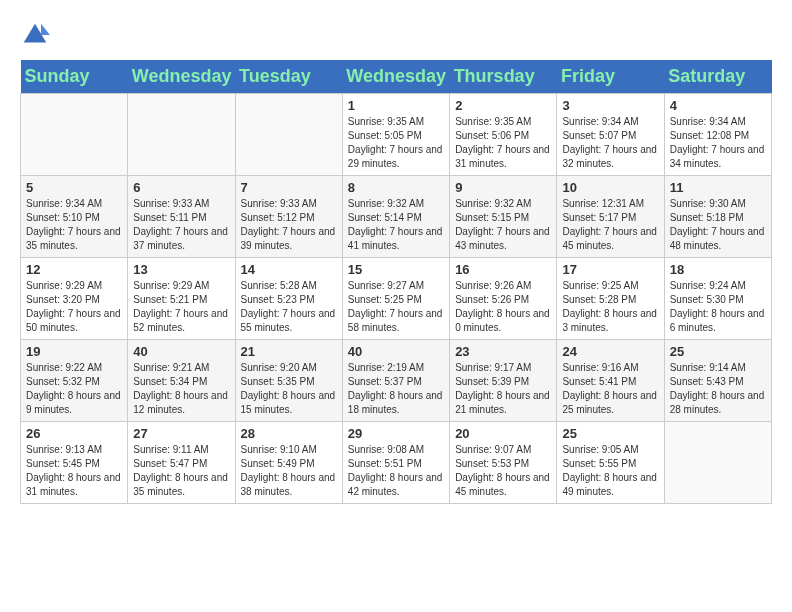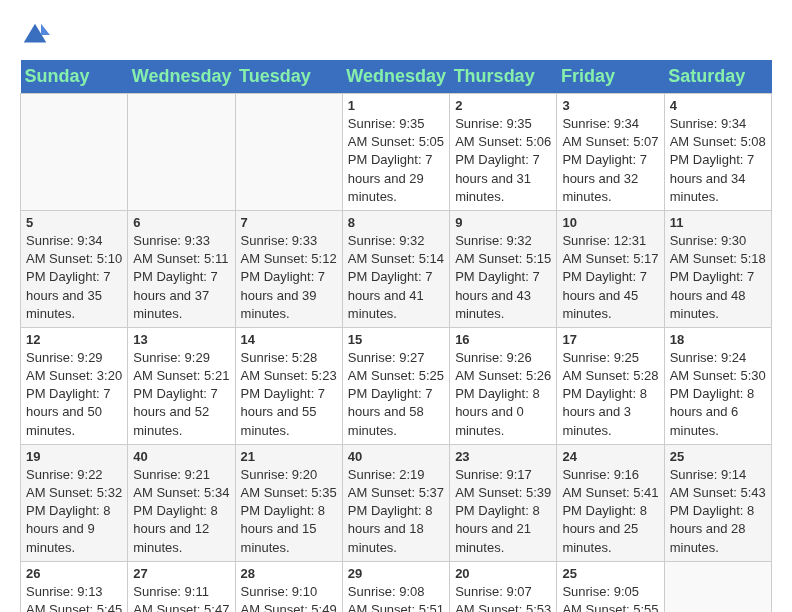--- a/index.html
+++ b/index.html
@@ -62,21 +62,21 @@
       font-size: 10.5px;
       color: #333;
       height: 80px;
     }
     .day-number {
       font-weight: bold;
       font-size: 13px;
       margin-bottom: 2px;
     }
     .day-info {
-      font-size: 13px;
+      font-size: 10px;
       line-height: 1.4;
       color: #333;
     }
     td.empty {
       background: #f9f9f9;
     }
     tr:nth-child(even) td {
       background-color: #f5f5f5;
     }
     tr:nth-child(odd) td {
@@ -137,21 +137,21 @@
         </td>
         <td>
           <div class="day-number">3</div>
           <div class="day-info">Sunrise: 9:34 AM
 Sunset: 5:07 PM
 Daylight: 7 hours and 32 minutes.</div>
         </td>
         <td>
           <div class="day-number">4</div>
           <div class="day-info">Sunrise: 9:34 AM
-Sunset: 5:08 PM
+Sunset: 12:08 PM
 Daylight: 7 hours and 34 minutes.</div>
         </td>
       </tr>
       <tr>
         <td>
           <div class="day-number">5</div>
           <div class="day-info">Sunrise: 9:34 AM
 Sunset: 5:10 PM
 Daylight: 7 hours and 35 minutes.</div>
         </td>

